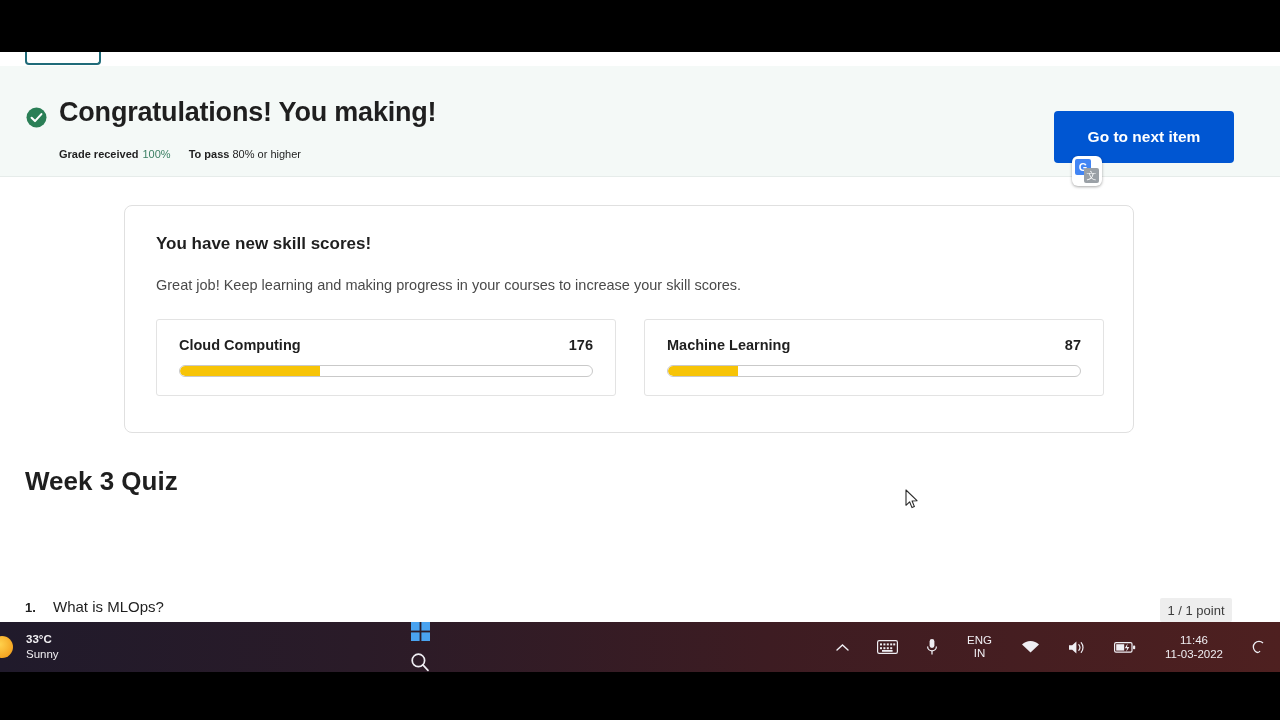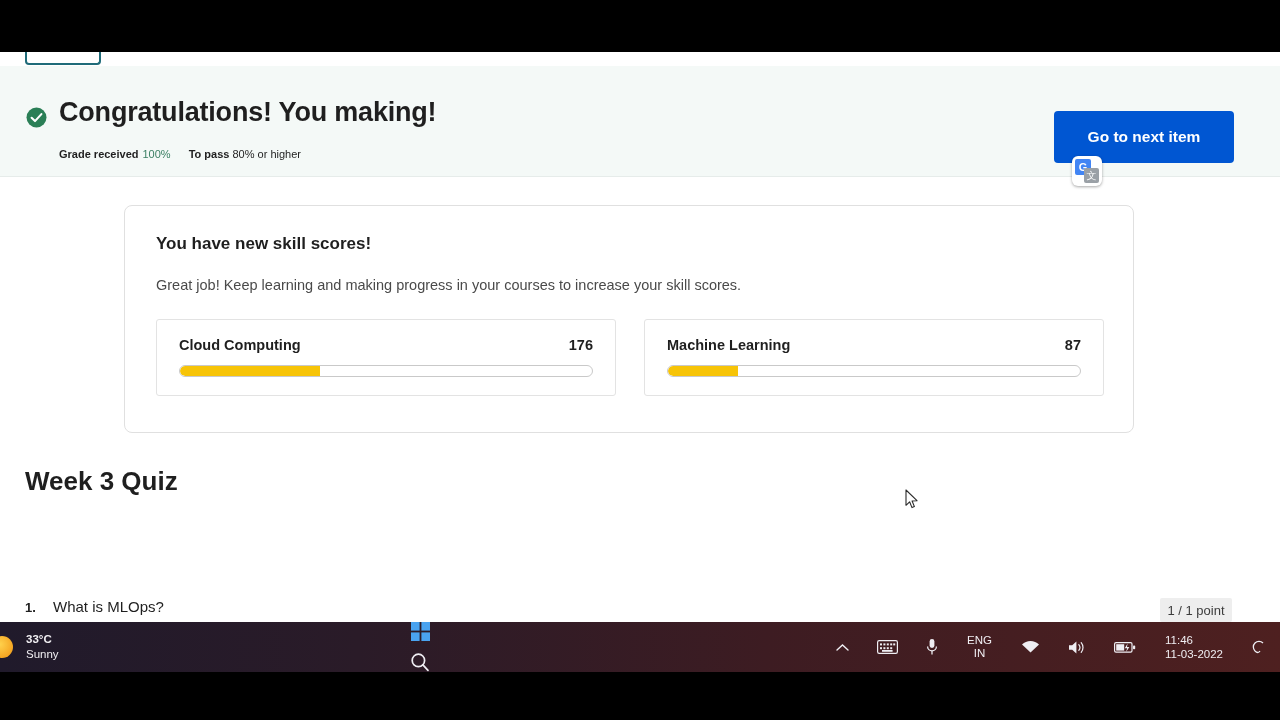--- a/index.html
+++ b/index.html
@@ -92,21 +92,21 @@
   .tb-badge { position:absolute; top:-7px; right:-8px; min-width:19px; height:19px; padding:0 3px;
      border-radius:10px; background:#b06ad1; color:#fff; font-size:10.5px; font-weight:bold;
      display:flex; align-items:center; justify-content:center; }
   .tb-badge.s2 { min-width:13px; height:13px; top:-3px; right:-4px; font-size:8px; }
   .tb-badge.s3 { min-width:13px; height:13px; top:9px; right:-6px; font-size:8px; background:#c07ad8; }
 
   #tb-tray { position:absolute; right:6px; top:0; height:50px; display:flex; align-items:center; gap:12px;
      color:#f0eef2; }
   .tray-item { height:50px; display:flex; align-items:center; justify-content:center; padding:0 8px; cursor:pointer; }
   #tray-lang { flex-direction:column; line-height:1.12; font-size:11.5px; padding:0 9px; }
-  #tray-clock { flex-direction:column; align-items:flex-start; line-height:1.25; font-size:11.5px; padding:0 9px; text-align:right; }
+  #tray-clock { flex-direction:column; align-items:center; line-height:1.25; font-size:11.5px; padding:0 9px; text-align:right; }
 
   #bottom-black { position:absolute; left:0; top:672px; width:1280px; height:48px; background:#000; }
 </style>
 </head>
 <body>
 
 <div id="top-black"></div>
 
 <div id="page">
 

